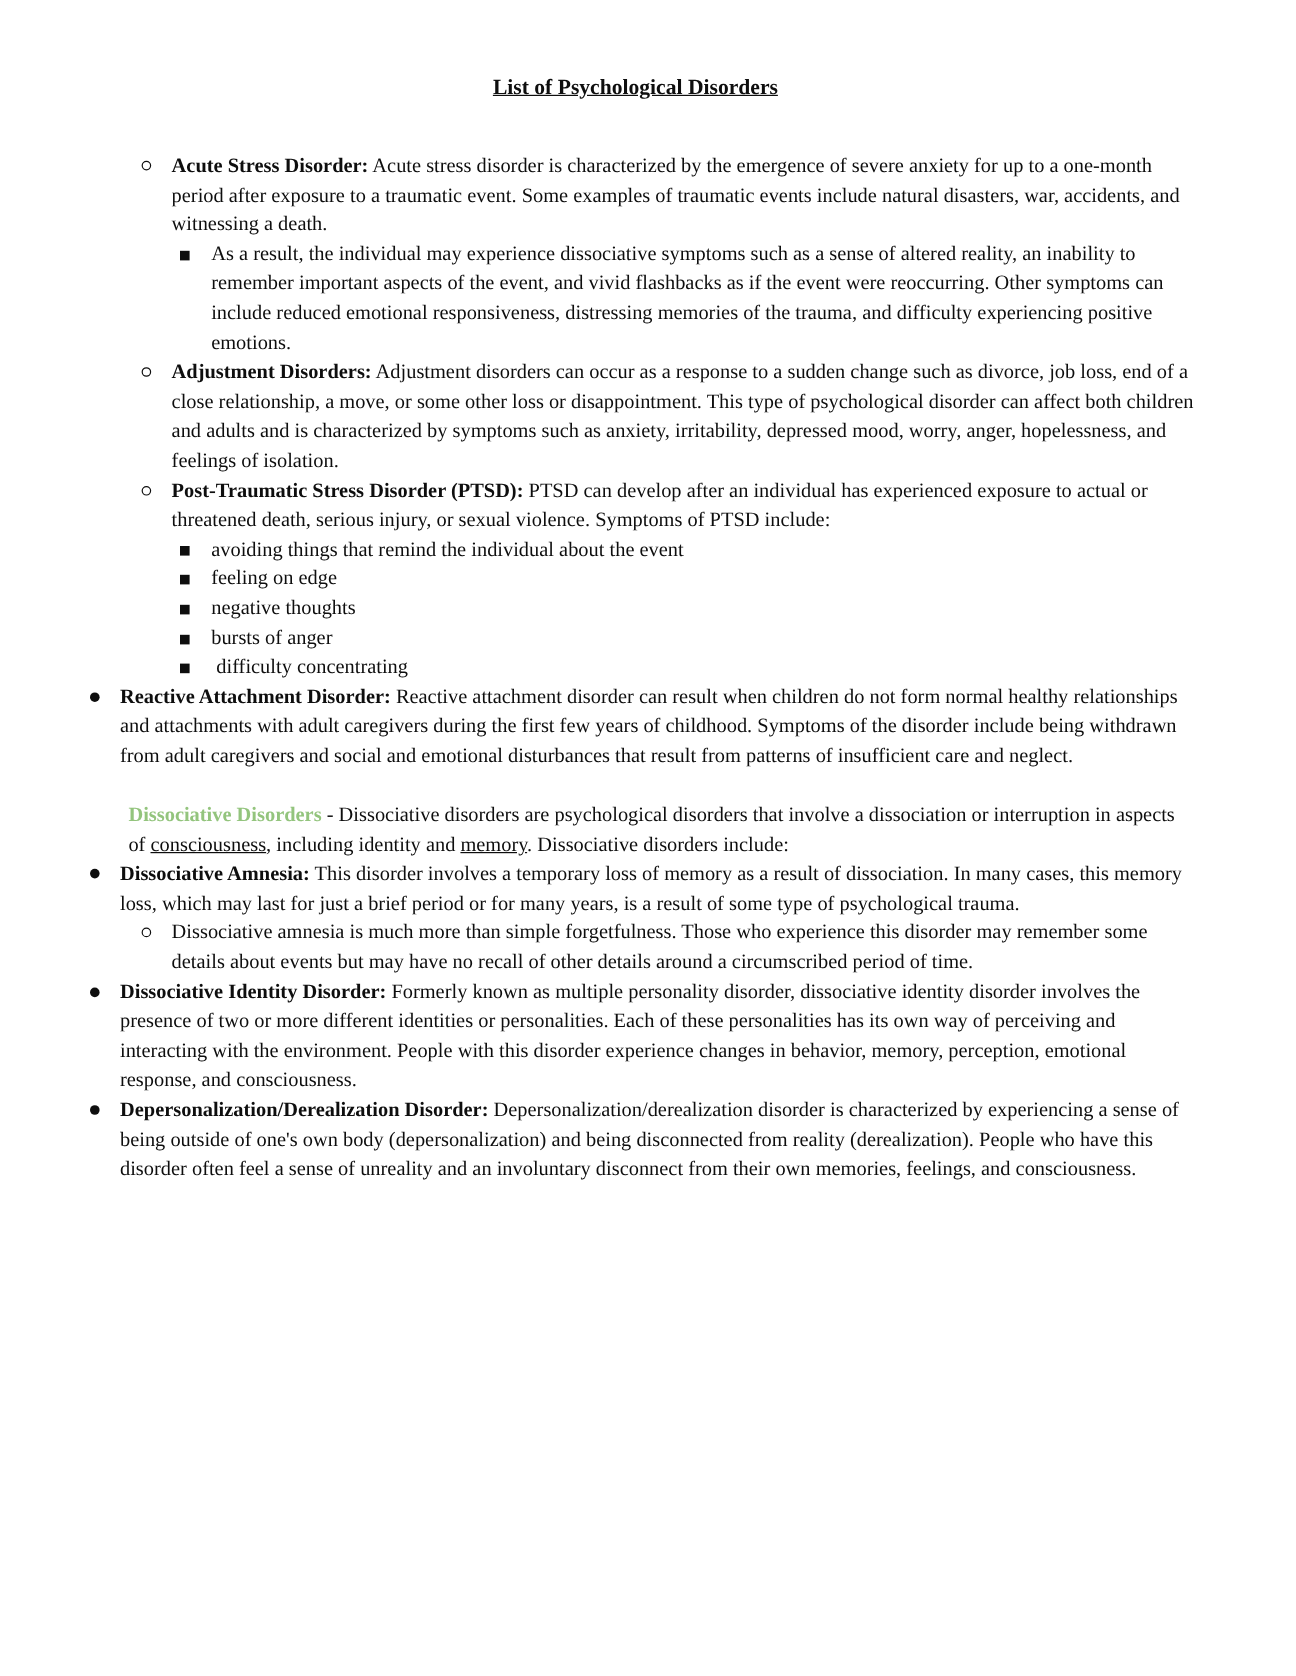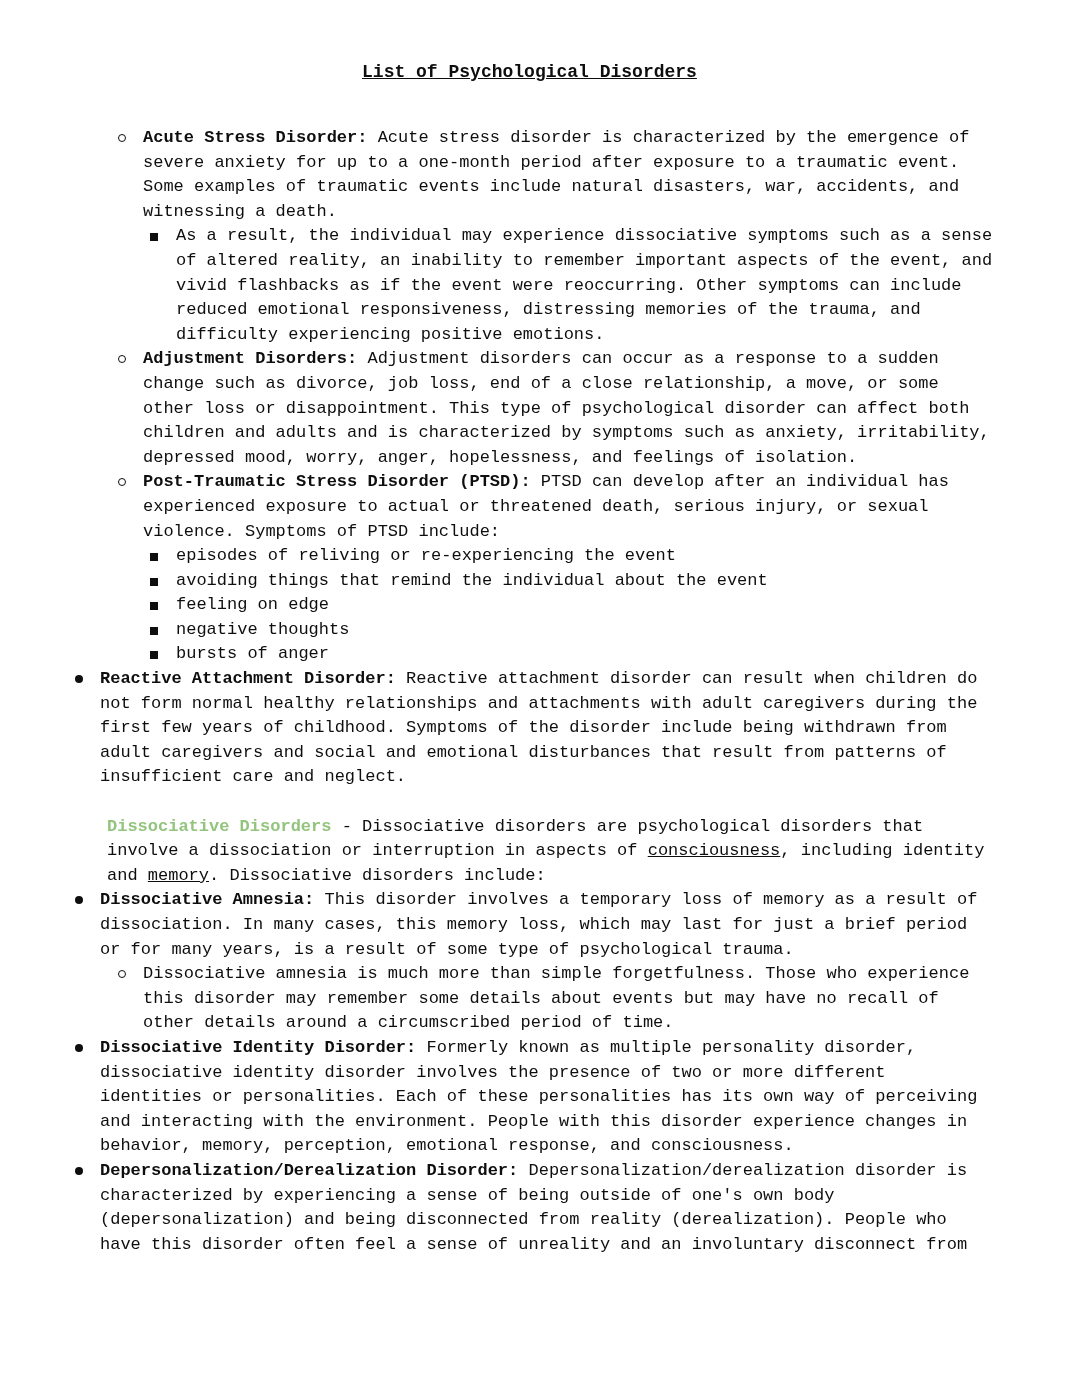--- a/index.html
+++ b/index.html
@@ -3,21 +3,21 @@
 <meta charset="utf-8">
 <style>
   html, body { margin: 0; padding: 0; background: #ffffff; }
   .page {
     position: relative;
     width: 1080px;
     height: 1260px;
     background: #ffffff;
     box-sizing: border-box;
     padding: 58px 84px 0 63px;
-    font-family: Liberation Mono, monospace;
+    font-family: Liberation Serif, serif;
     font-size: 17px;
     line-height: 24.6px;
     color: #0e0e0e;
     overflow: hidden;
   }
   .title {
     margin: 0 0 40px 0;
     text-align: center;
     font-size: 18px;
     font-weight: bold;
@@ -44,25 +44,25 @@
 </head>
 <body>
 
 <div class="page">
   <h1 class="title"><span class="title-text">List of Psychological Disorders</span></h1>
   <div id="doc">
       <div class="li indent-2"><span class="marker circle"></span><span class="txt"><span class="b">Acute Stress Disorder:</span><span> Acute stress disorder is characterized by the emergence of severe anxiety for up to a one-month period after exposure to a traumatic event. Some examples of traumatic events include natural disasters, war, accidents, and witnessing a death.</span></span></div>
       <div class="li indent-3"><span class="marker square"></span><span class="txt"><span>As a result, the individual may experience dissociative symptoms such as a sense of altered reality, an inability to remember important aspects of the event, and vivid flashbacks as if the event were reoccurring. Other symptoms can include reduced emotional responsiveness, distressing memories of the trauma, and difficulty experiencing positive emotions.</span></span></div>
       <div class="li indent-2"><span class="marker circle"></span><span class="txt"><span class="b">Adjustment Disorders:</span><span> Adjustment disorders can occur as a response to a sudden change such as divorce, job loss, end of a close relationship, a move, or some other loss or disappointment. This type of psychological disorder can affect both children and adults and is characterized by symptoms such as anxiety, irritability, depressed mood, worry, anger, hopelessness, and feelings of isolation.</span></span></div>
       <div class="li indent-2"><span class="marker circle"></span><span class="txt"><span class="b">Post-Traumatic Stress Disorder (PTSD):</span><span> PTSD can develop after an individual has experienced exposure to actual or threatened death, serious injury, or sexual violence. Symptoms of PTSD include:</span></span></div>
-      <div class="li indent-3"><span class="marker square"></span><span class="txt"><span>episodes of reliving or re-experiencing the event</span></span></div>
       <div class="li indent-3"><span class="marker square"></span><span class="txt"><span>avoiding things that remind the individual about the event</span></span></div>
       <div class="li indent-3"><span class="marker square"></span><span class="txt"><span>feeling on edge</span></span></div>
       <div class="li indent-3"><span class="marker square"></span><span class="txt"><span>negative thoughts</span></span></div>
       <div class="li indent-3"><span class="marker square"></span><span class="txt"><span>bursts of anger</span></span></div>
+      <div class="li indent-3"><span class="marker square"></span><span class="txt"><span> difficulty concentrating</span></span></div>
       <div class="li indent-1"><span class="marker disc"></span><span class="txt"><span class="b">Reactive Attachment Disorder:</span><span> Reactive attachment disorder can result when children do not form normal healthy relationships and attachments with adult caregivers during the first few years of childhood. Symptoms of the disorder include being withdrawn from adult caregivers and social and emotional disturbances that result from patterns of insufficient care and neglect.</span></span></div>
       <div class="spacer"></div>
       <div class="para"><span class="txt"><span class="b" style="color: rgb(147, 196, 125);">Dissociative Disorders</span><span> - Dissociative disorders are psychological disorders that involve a dissociation or interruption in aspects of </span><span class="u">consciousness</span><span>, including identity and </span><span class="u">memory</span><span>. Dissociative disorders include:</span></span></div>
       <div class="li indent-1"><span class="marker disc"></span><span class="txt"><span class="b">Dissociative Amnesia:</span><span> This disorder involves a temporary loss of memory as a result of dissociation. In many cases, this memory loss, which may last for just a brief period or for many years, is a result of some type of psychological trauma.</span></span></div>
       <div class="li indent-2"><span class="marker circle"></span><span class="txt"><span>Dissociative amnesia is much more than simple forgetfulness. Those who experience this disorder may remember some details about events but may have no recall of other details around a circumscribed period of time.</span></span></div>
       <div class="li indent-1"><span class="marker disc"></span><span class="txt"><span class="b">Dissociative Identity Disorder:</span><span> Formerly known as multiple personality disorder, dissociative identity disorder involves the presence of two or more different identities or personalities. Each of these personalities has its own way of perceiving and interacting with the environment. People with this disorder experience changes in behavior, memory, perception, emotional response, and consciousness.</span></span></div>
       <div class="li indent-1"><span class="marker disc"></span><span class="txt"><span class="b">Depersonalization/Derealization Disorder:</span><span> Depersonalization/derealization disorder is characterized by experiencing a sense of being outside of one's own body (depersonalization) and being disconnected from reality (derealization). People who have this disorder often feel a sense of unreality and an involuntary disconnect from their own memories, feelings, and consciousness.</span></span></div>
     </div>
 </div>
 

